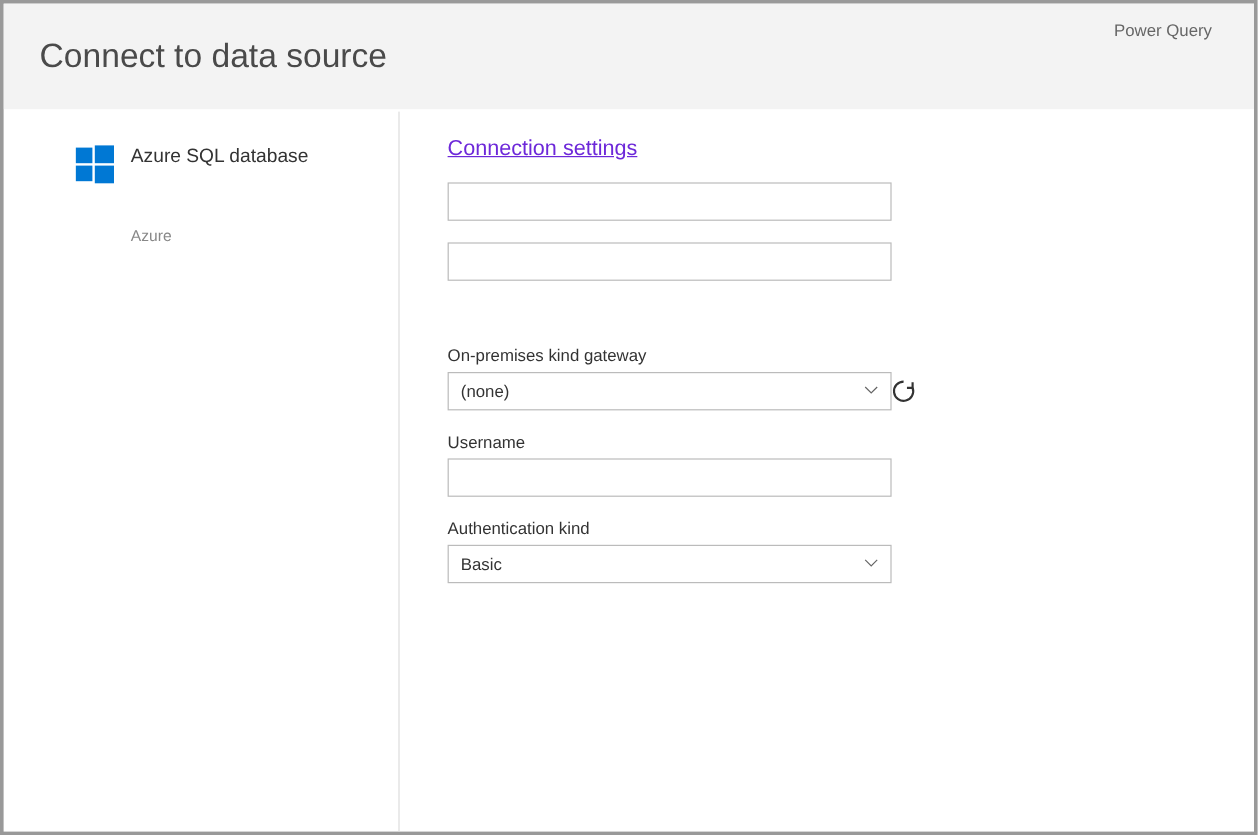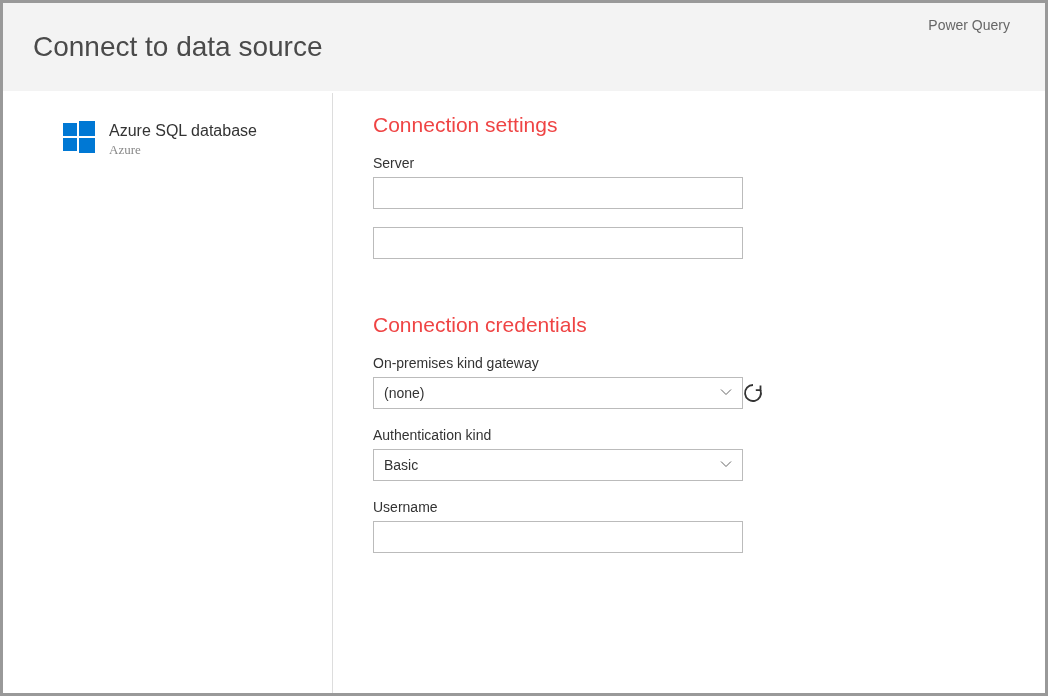--- a/index.html
+++ b/index.html
@@ -43,33 +43,34 @@
       border-right: 1px solid #ddd;
       margin-top: 2px;
       height: 100%;
     }
     .source-item {
       display: flex;
       align-items: flex-start;
       gap: 14px;
     }
     .windows-icon { flex-shrink: 0; }
-    .source-texts { display: flex; flex-direction: column; }
+    .source-texts { display: flex; flex-direction: column; gap: 47px; }
     .source-name { font-size: 16px; color: #333; line-height: 1.2; }
-    .source-category { font-size: 13px; color: #888; margin-top: 2px; font-family: Liberation Serif, serif; }
+    .source-category { font-size: 13px; color: #888; margin-top: 2px; }
     .form-area {
       flex: 1;
       padding: 22px 40px 20px 40px;
       overflow-y: auto;
     }
     .section-title {
-      font-size: 21px;
+      font-size: 18px;
       font-weight: 400;
-      color: #ef4444;
+      color: #6d28d9;
       margin-bottom: 18px;
+      text-decoration: underline;
     }
     .field-group { margin-bottom: 18px; }
     .field-label {
       font-size: 14px;
       color: #333;
       margin-bottom: 6px;
       display: block;
     }
     .text-input {
       width: 370px;
@@ -122,31 +123,29 @@
         <span class="source-category">Azure</span>
       </div>
     </div>
   </aside>
 
   <main class="form-area">
 
     <h2 class="section-title">Connection settings</h2>
 
     <div class="field-group">
-      <label class="field-label">Server</label>
       <input type="text" class="text-input" value="" style="">
     </div>
 
     <div class="field-group">
       <input type="text" class="text-input" value="" style="">
     </div>
 
     <div class="section-spacer"></div>
 
-    <h2 class="section-title">Connection credentials</h2>
 
     <div class="field-group">
       <label class="field-label">On-premises kind gateway</label>
       <div class="dropdown-wrap">
         <div class="dropdown">
           <span>(none)</span>
           <span>
             <svg width="12" height="12" viewBox="0 0 12 12">
                 <path d="M1 3.5 L6 8.5 L11 3.5" stroke="#666" stroke-width="1" fill="none"></path>
               </svg>
@@ -155,32 +154,32 @@
         <span class="refresh-btn">
           <svg width="20" height="20" viewBox="0 0 20 20">
             <path d="M10 2 a8 8 0 1 0 7.5 5.2" stroke="#333" stroke-width="1.8" fill="none"></path>
             <path d="M17.5 2.5 L17.5 7.2 L12.8 7.2" stroke="#333" stroke-width="1.8" fill="none"></path>
           </svg>
         </span>
       </div>
     </div>
 
     <div class="field-group">
+      <label class="field-label">Username</label>
+      <input type="text" class="text-input" value="" style="">
+    </div>
+
+    <div class="field-group">
       <label class="field-label">Authentication kind</label>
       <div class="dropdown">
         <span>Basic</span>
         <span>
           <svg width="12" height="12" viewBox="0 0 12 12">
               <path d="M1 3.5 L6 8.5 L11 3.5" stroke="#666" stroke-width="1" fill="none"></path>
             </svg>
         </span>
       </div>
     </div>
 
-    <div class="field-group">
-      <label class="field-label">Username</label>
-      <input type="text" class="text-input" value="" style="">
-    </div>
-
 
   </main>
 
 </div>
 
 </body></html>

